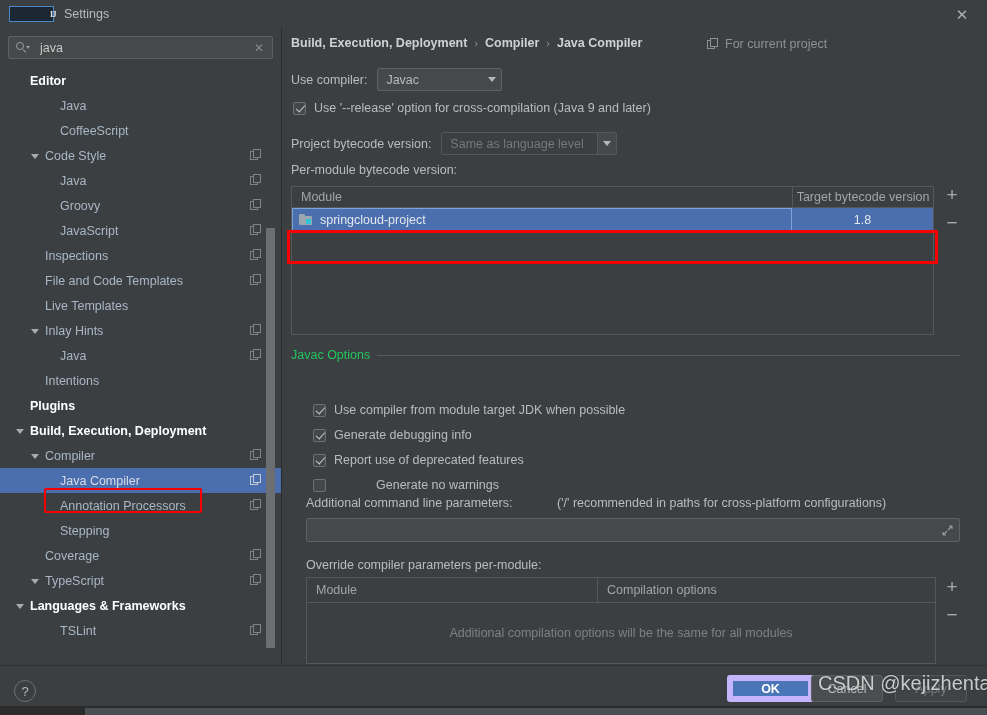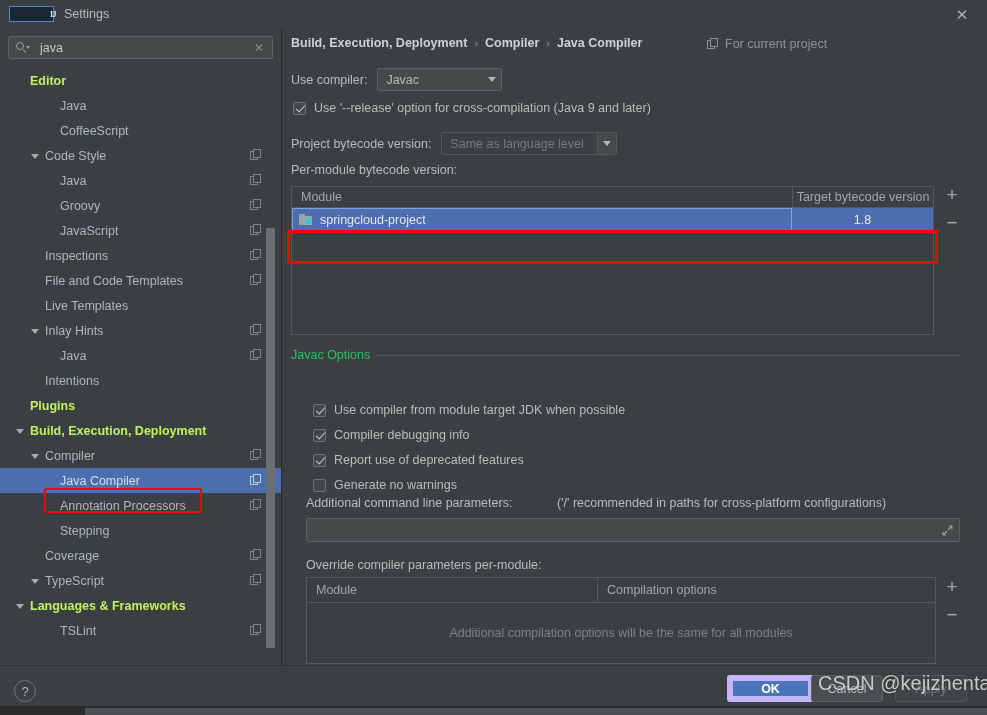--- a/index.html
+++ b/index.html
@@ -100,21 +100,21 @@
   .tree-item.selected { background: #4b6eaf; }
   .tree-arrow {
     position: absolute; width: 0; height: 0;
     border-left: 4.5px solid transparent; border-right: 4.5px solid transparent;
     border-top: 5px solid #a9acae;
   }
   .tree-label {
     color: #a9b7c6; font-size: 12.5px;
   }
   .tree-item.selected .tree-label { color: #d8dde3; }
-  .tree-item.bold .tree-label { color: #bef264; font-weight: bold; }
+  .tree-item.bold .tree-label { color: #ffffff; font-weight: bold; }
   .copy-icon {
     position: absolute; right: 19px; top: 6px; width: 12px; height: 12px;
   }
   .copy-icon .b1 {
     position: absolute; left: 0; top: 2px; width: 8px; height: 9px;
     border: 1.2px solid #7f8387;
   }
   .copy-icon .b2 {
     position: absolute; left: 3px; top: 0px; width: 8px; height: 9px;
     border: 1.2px solid #7f8387; background: #3c3f41;
@@ -548,27 +548,27 @@
       <span class="gtitle">Javac Options</span>
       <span class="gline"></span>
     </div>
 
     <div class="row" style="left:31px; top:375px;">
       <span class="chk on"></span>
       <span class="chk-label">Use compiler from module target JDK when possible</span>
     </div>
     <div class="row" style="left:31px; top:400px;">
       <span class="chk on"></span>
-      <span class="chk-label">Compiler debugging info</span>
+      <span class="chk-label">Generate debugging info</span>
     </div>
     <div class="row" style="left:31px; top:425px;">
       <span class="chk on"></span>
       <span class="chk-label">Report use of deprecated features</span>
     </div>
-    <div class="row" style="left:31px; top:450px;">
+    <div class="row" style="left:31px; top:450px;gap:42px;">
       <span class="chk"></span>
       <span class="chk-label">Generate no warnings</span>
     </div>
 
     <div class="row" style="left:24px; top:468px;">
       <span class="lbl">Additional command line parameters:</span>
     </div>
     <div class="row" style="left:275px; top:468px;">
       <span class="lbl">('/' recommended in paths for cross-platform configurations)</span>
     </div>

